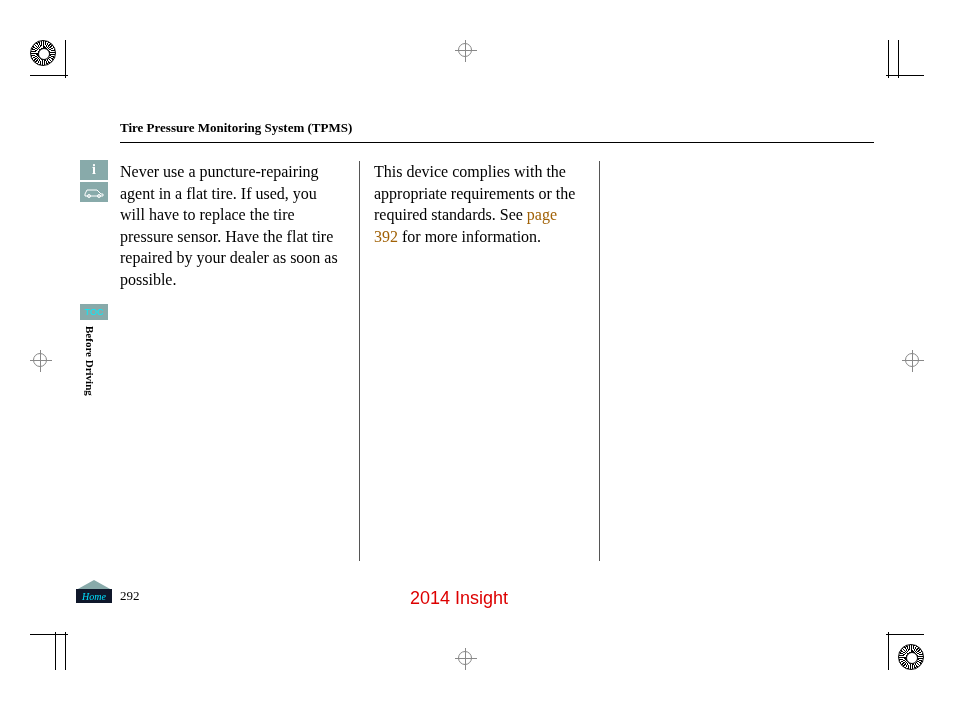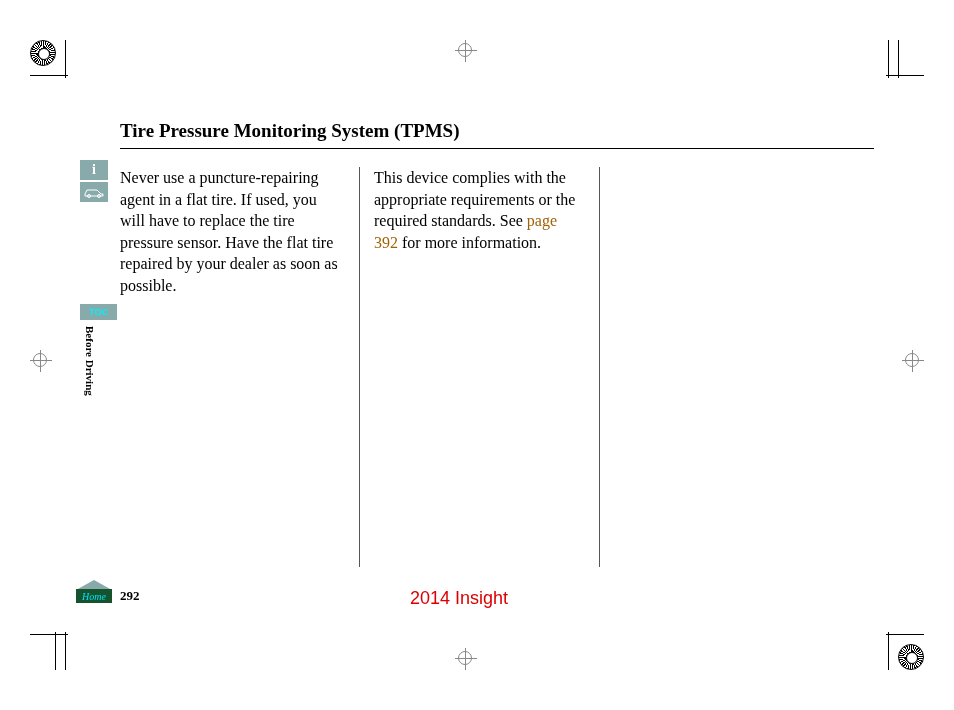--- a/index.html
+++ b/index.html
@@ -34,43 +34,43 @@
   .crosshair::after  { top: 10px; left: 0; height: 1px; width: 22px; }
   .crosshair .ring { position:absolute; left:3px; top:3px; width:14px; height:14px; border:1px solid #888; border-radius:50%; }
 
   .sunburst { width: 26px; height:26px; border-radius:50%; background:
     repeating-conic-gradient(#000 0 6deg, #fff 6deg 12deg);
     border:1px solid #000; position: relative; }
   .sunburst::after { content:""; position:absolute; left:7px; top:7px; width:10px; height:10px; border-radius:50%; background:#fff; border:1px solid #000; }
 
   
   .page { position: absolute; left: 120px; top: 120px; right: 80px; bottom: 100px; }
-  .title { font-size: 19px; font-weight: bold; font-family: Georgia, serif; }
+  .title { font-size: 13px; font-weight: bold; font-family: Georgia, serif; }
   .rule { border: none; border-top: 1px solid #000; margin-top: 6px; }
 
   .body-cols { display: flex; margin-top: 18px; height: 400px; }
   .col { width: 240px; font-size: 16px; line-height: 1.35; padding-right: 14px; }
   .col.col1 { border-right: 1px solid #555; }
   .col.col2 { padding-left: 14px; border-right: 1px solid #555; }
 
   .link { color: #a16207; margin-top: 16px; }
 
   
   .badge-stack { position: absolute; left: 80px; top: 160px; width: 30px; }
   .badge { width: 28px; height: 20px; background: #8aa; color: #fff; display:flex; align-items:center; justify-content:center; font-weight:bold; font-family: Georgia, serif; font-size: 14px; margin-bottom: 2px; }
   .badge.car { font-size: 14px; }
 
-  .toc-badge { position: absolute; left: 80px; top: 304px; width: 37px; height: 16px; background: #8aa; color: #00f0ff; font-size: 9px; font-weight: bold; display:flex; align-items:center; justify-content:center; font-family: Arial, sans-serif; }
+  .toc-badge { position: absolute; left: 80px; top: 304px; width: 28px; height: 16px; background: #8aa; color: #00f0ff; font-size: 9px; font-weight: normal; display:flex; align-items:center; justify-content:center; font-family: Arial, sans-serif; }
   .section-vert { position: absolute; left: 84px; top: 326px; font-size: 11px; font-weight: bold; writing-mode: vertical-rl; font-family: Georgia, serif; }
 
   .home-badge { position: absolute; left: 76px; top: 580px; width: 36px; height: 22px; }
   .home-badge .roof { width:0; height:0; border-left:18px solid transparent; border-right:18px solid transparent; border-bottom:10px solid #8aa; }
-  .home-badge .base { width:36px; height:14px; background:#14532d; color:#00e0ff; font-style:italic; font-size:10px; font-family: cursive; display:flex; align-items:center; justify-content:center; margin-top:-1px;text-align:right; }
+  .home-badge .base { width:36px; height:14px; background:#0f172a; color:#00e0ff; font-style:italic; font-size:10px; font-family: cursive; display:flex; align-items:center; justify-content:center; margin-top:-1px;text-align:right; }
 
-  .page-num { position: absolute; left: 120px; top: 588px; font-weight: bold; font-size: 13px; }
+  .page-num { position: absolute; left: 120px; top: 588px; font-weight: normal; font-size: 13px; }
   .model { position: absolute; left: 410px; top: 588px; color: #d00; font-size: 18px; font-family: Arial, sans-serif; }
 </style>
 </head>
 <body>
 
 <div class="reg corner-tl">
   <div class="sunburst" style="position:absolute; left:0; top:0;"></div>
 </div>
 <div class="crop-lines tl-v"></div>
 <div class="crop-lines tl-h"></div>

